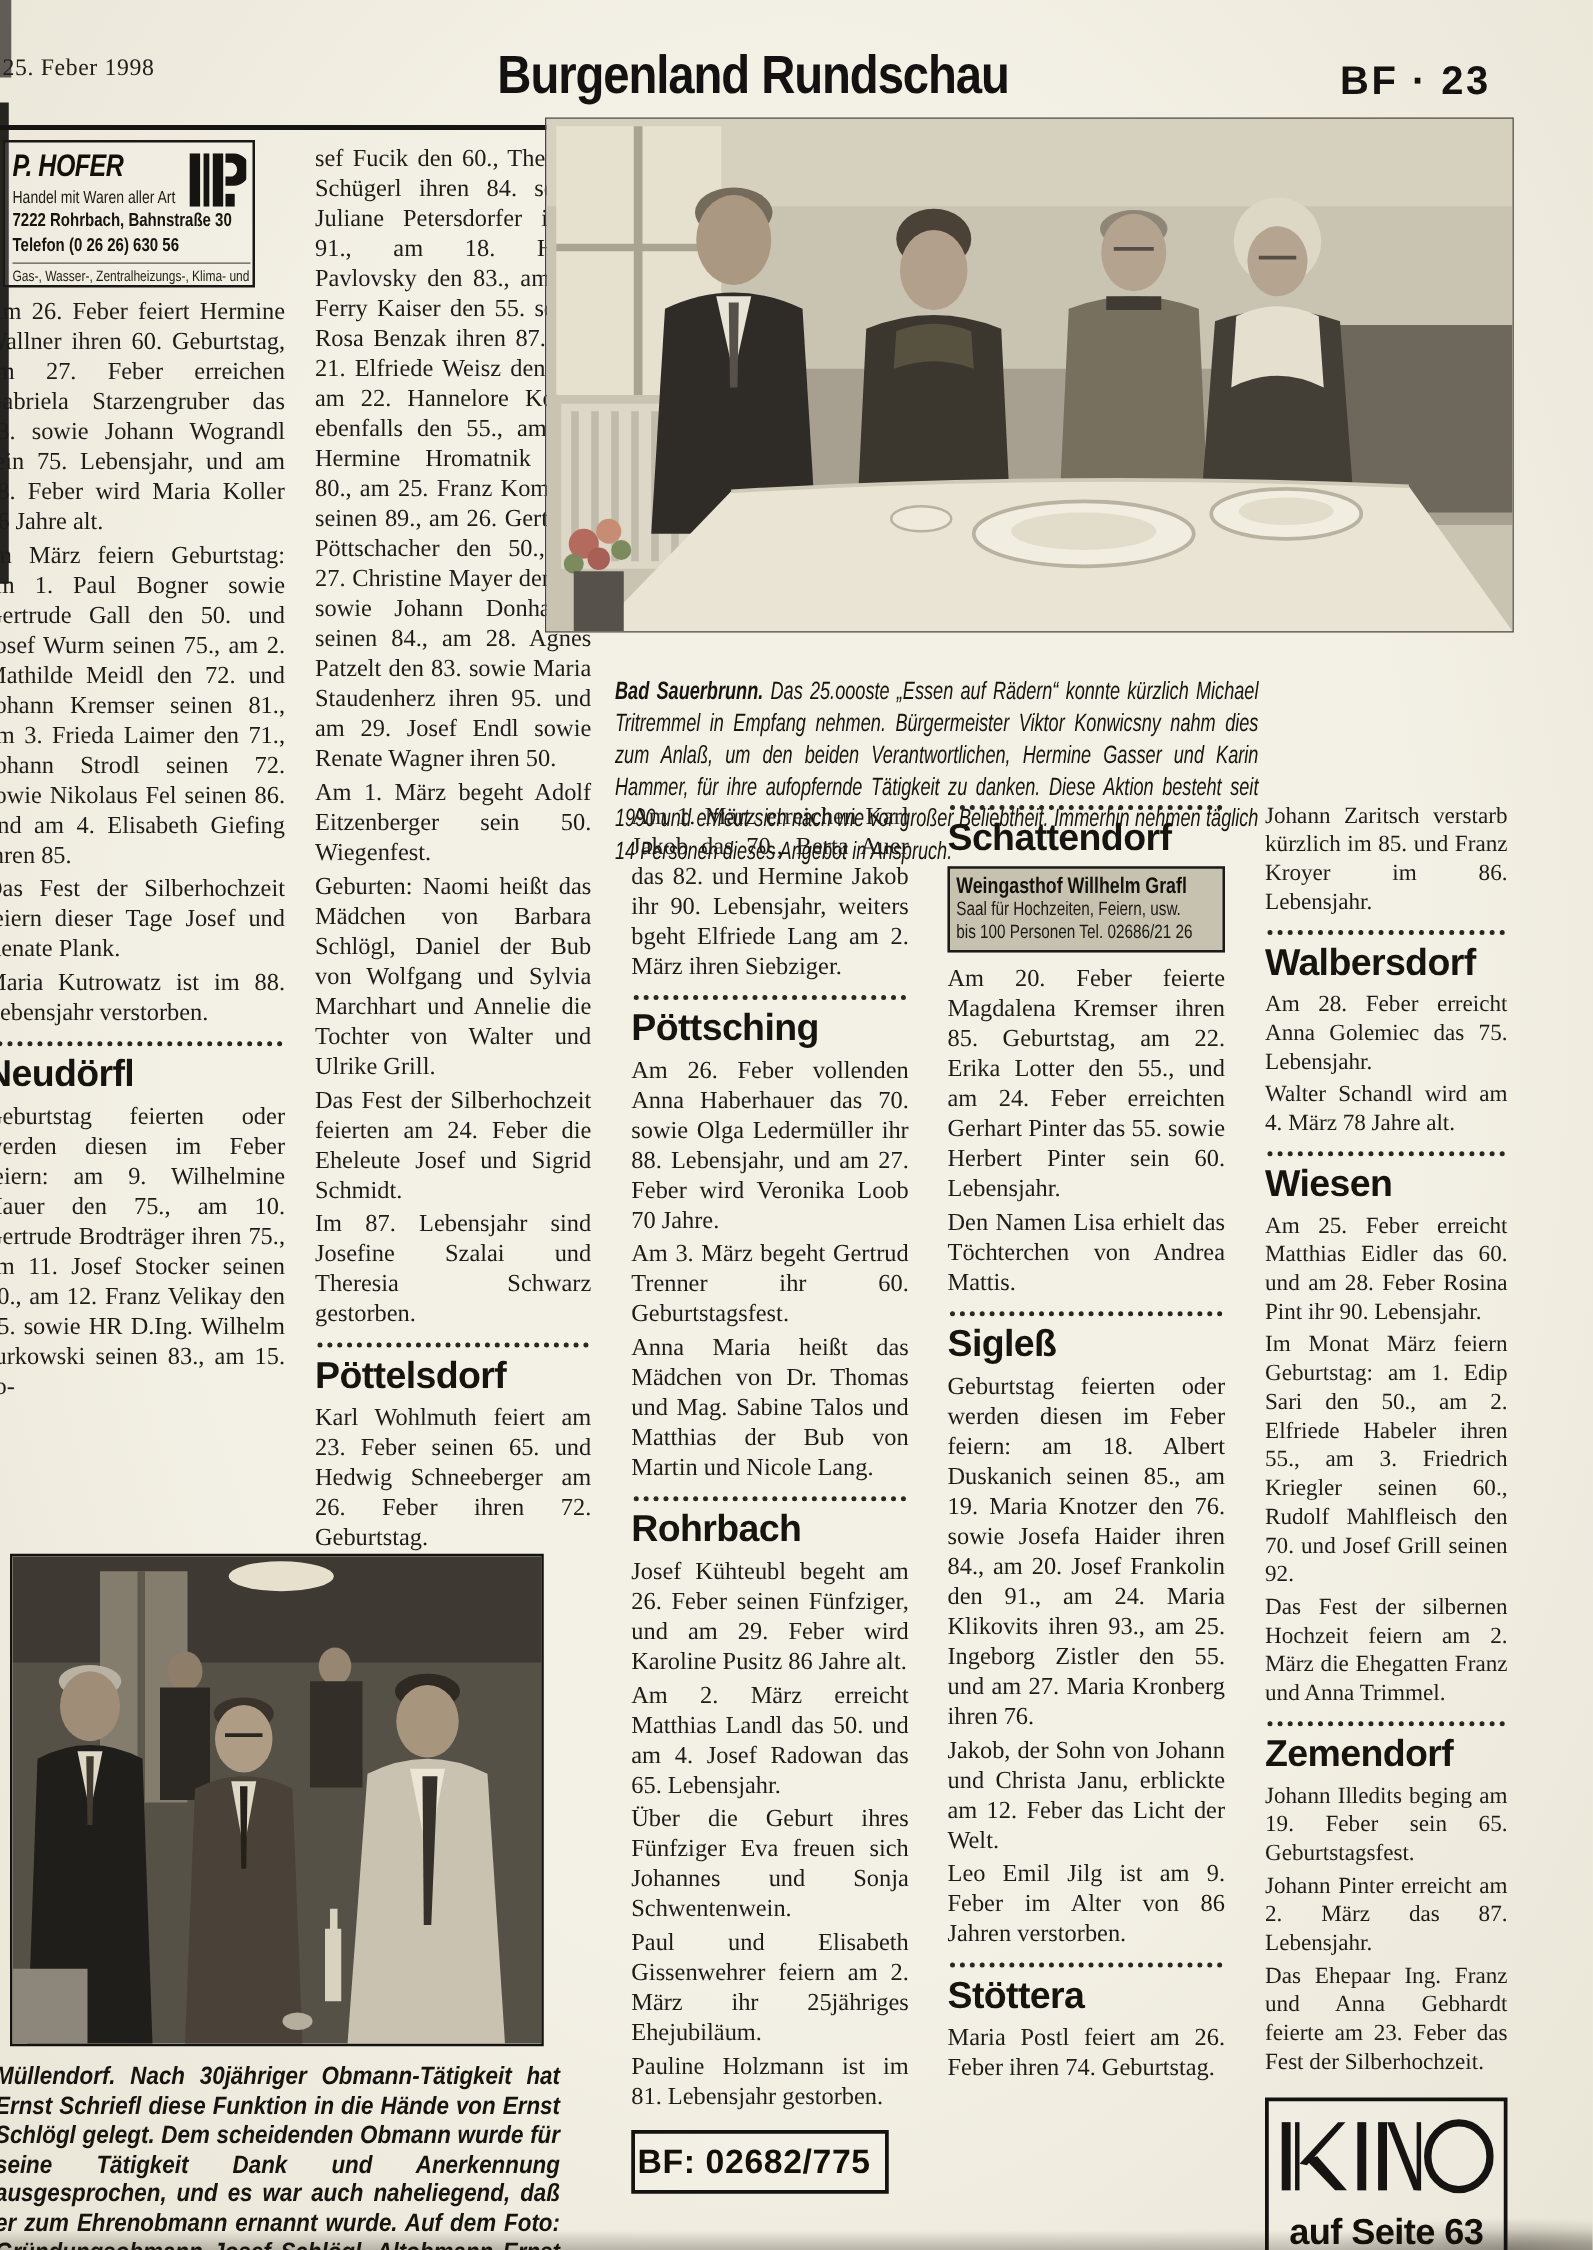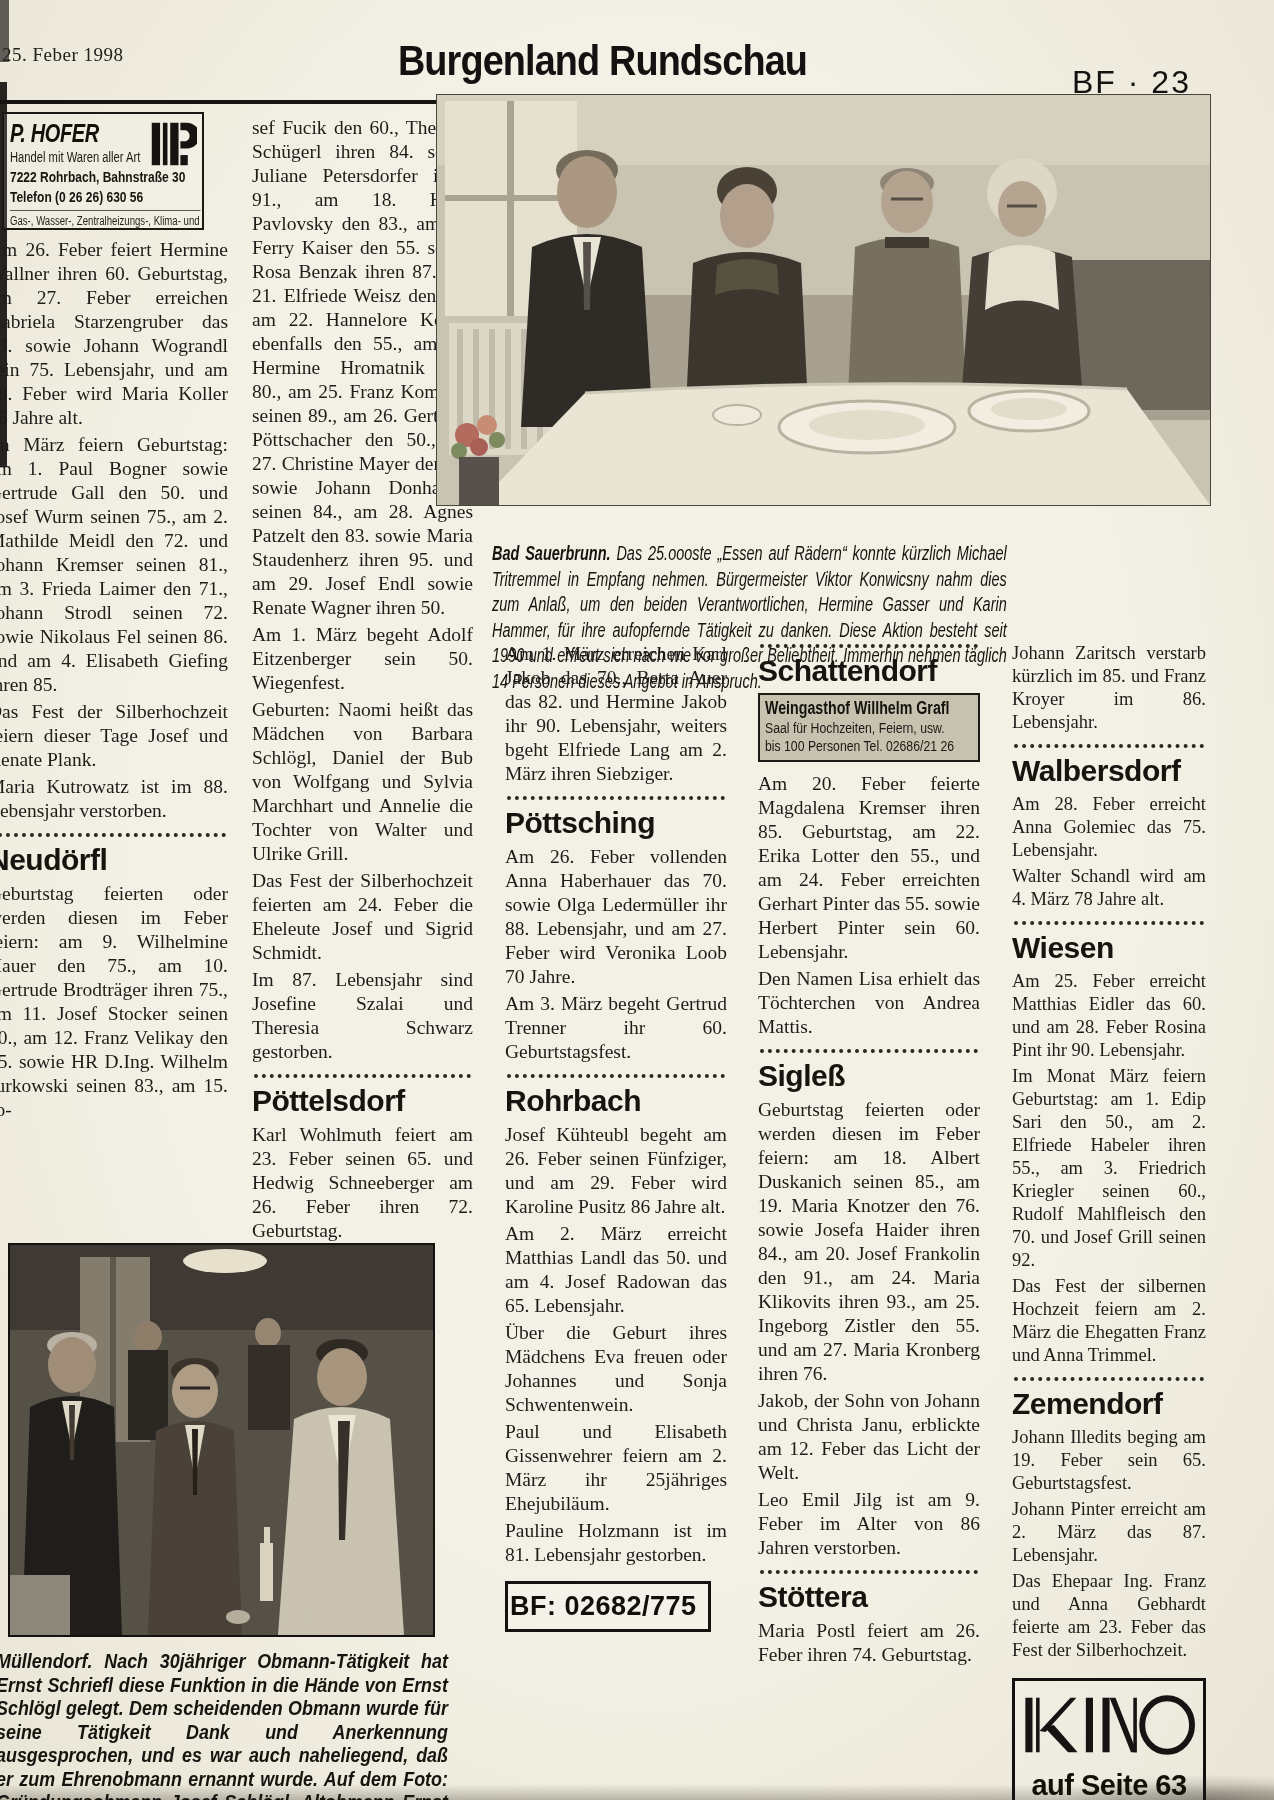--- a/index.html
+++ b/index.html
@@ -19,21 +19,21 @@
     background:linear-gradient(to bottom, rgba(0,0,0,0), rgba(95,90,78,.38));}
   .bottom-smudge{position:absolute;right:0;bottom:0;width:220px;height:26px;
     background:radial-gradient(ellipse at 70% 100%, rgba(80,75,65,.5), rgba(0,0,0,0) 70%);}
 
   
   .issue-date{position:absolute;left:2px;top:44px;font-size:19px;letter-spacing:.5px;color:#23201c;}
   .masthead-wrap{position:absolute;left:0;top:36px;width:1205px;text-align:center;}
   .masthead{display:inline-block;transform:scaleX(.88);transform-origin:50% 50%;
     font-family:"Liberation Sans",sans-serif;font-weight:bold;font-size:43px;letter-spacing:-1px;color:#141210;}
   .page-label{position:absolute;left:1072px;top:46px;font-family:"Liberation Sans",sans-serif;
-    font-weight:normal;font-size:32px;letter-spacing:2px;color:#141210;margin-top:18px;}
+    font-weight:bold;font-size:32px;letter-spacing:2px;color:#141210;}
   .header-rule{position:absolute;left:0;top:100px;width:1205px;height:4px;background:#171511;}
 
   
   .col{position:absolute;}
   .col p{font-size:19.5px;line-height:24px;text-align:justify;margin:0 0 3px 0;}
   .col.small p{font-size:18.5px;line-height:23px;}
   .town{font-family:"Liberation Sans",sans-serif;font-weight:bold;font-size:30px;
     text-align:left;letter-spacing:-.5px;margin:1px 0 5px 0;color:#16140f;}
   .dotrule{height:0;border-top:4px dotted #2a2722;margin:10px 2px 6px 2px;}
 
@@ -204,25 +204,26 @@
       <span class="cap-lead">Bad Sauerbrunn.</span><span> Das 25.oooste „Essen auf Rädern“ konnte kürzlich Michael Tritremmel in Empfang nehmen. Bürgermeister Viktor Konwicsny nahm dies zum Anlaß, um den beiden Verantwortlichen, Hermine Gasser und Karin Hammer, für ihre aufopfernde Tätigkeit zu danken. Diese Aktion besteht seit 1990 und erfreut sich nach wie vor großer Beliebtheit. Immerhin nehmen täglich 14 Personen dieses Angebot in Anspruch.</span>
     </div>
   </div>
 
   <section class="col" id="col3">
     <p>Am 1. März erreichen Karl Jakob das 70., Berta Auer das 82. und Hermine Jakob ihr 90. Lebensjahr, weiters bgeht Elfriede Lang am 2. März ihren Siebziger.</p>
     <div class="dotrule"></div>
     <h2 class="town">Pöttsching</h2>
     <p>Am 26. Feber vollenden Anna Haberhauer das 70. sowie Olga Ledermüller ihr 88. Lebensjahr, und am 27. Feber wird Veronika Loob 70 Jahre.</p>
     <p>Am 3. März begeht Gertrud Trenner ihr 60. Geburtstagsfest.</p>
+    <p>Anna Maria heißt das Mädchen von Dr. Thomas und Mag. Sabine Talos und Matthias der Bub von Martin und Nicole Lang.</p>
     <div class="dotrule"></div>
     <h2 class="town">Rohrbach</h2>
     <p>Josef Kühteubl begeht am 26. Feber seinen Fünfziger, und am 29. Feber wird Karoline Pusitz 86 Jahre alt.</p>
     <p>Am 2. März erreicht Matthias Landl das 50. und am 4. Josef Radowan das 65. Lebensjahr.</p>
-    <p>Über die Geburt ihres Mädchens Eva freuen oder Johannes und Sonja Schwentenwein.</p>
+    <p>Über die Geburt ihres Fünfziger Eva freuen sich Johannes und Sonja Schwentenwein.</p>
     <p>Paul und Elisabeth Gissenwehrer feiern am 2. März ihr 25jähriges Ehejubiläum.</p>
     <p>Pauline Holzmann ist im 81. Lebensjahr gestorben.</p>
     <div class="bf-box">BF: 02682/775</div>
   </section>
 
   <section class="col" id="col4">
     <div class="dotrule" style="margin-top:2px;"></div>
     <h2 class="town">Schattendorf</h2>
     <aside class="grafl">
       <div class="grafl-inner">

